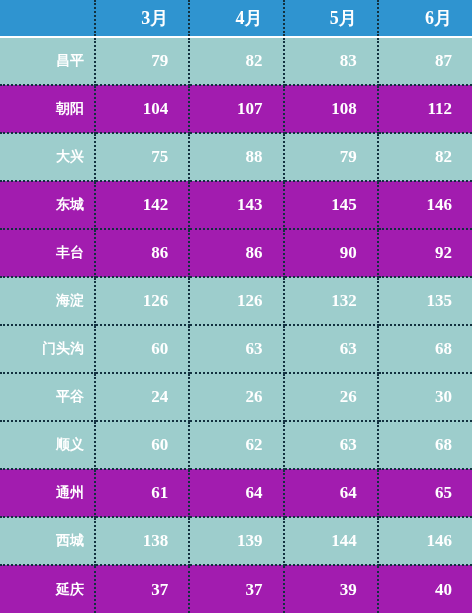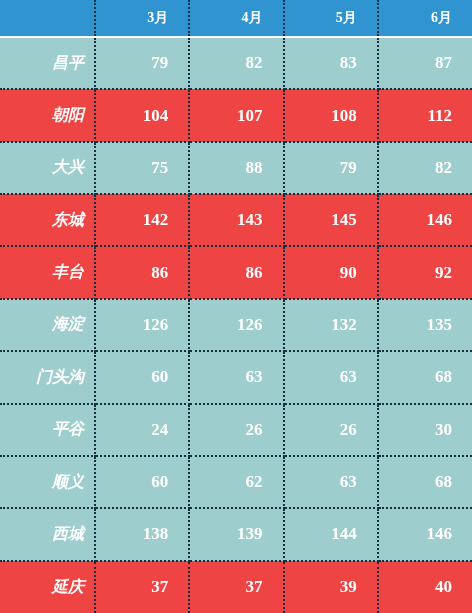--- a/index.html
+++ b/index.html
@@ -23,61 +23,60 @@
 
   #data-table col.c-label { width: 95px; }
   #data-table col.c-val   { width: 94.25px; }
 
   
   thead tr { height: 37px; }
   thead th {
     background: #2f94d0;
     color: #ffffff;
     font-weight: bold;
-    font-size: 14px;
+    font-size: 18px;
     text-align: right;
     padding: 0 20px 0 0;
     margin: 8px;
     border: 0;
     border-right: 2px dotted #12303f;
     border-bottom: 2px solid #ffffff;
     vertical-align: middle;
     white-space: nowrap;
     box-sizing: border-box;
   }
   thead th.label-head {
     padding-right: 10px;
   }
   thead th:last-child {
     border-right: 0;
   }
 
   
   tbody tr { height: 36px; }
-  tbody tr.band-dark  td { background: #ef4444; margin-top: 28px; }
+  tbody tr.band-dark  td { background: #a21caf; margin-top: 28px; }
   tbody tr.band-light td { background: #9dcdcc; }
 
   tbody td {
     color: #ffffff;
     font-weight: bold;
     font-size: 17px;
     text-align: right;
     padding: 0 20px 0 0;
     margin: 0;
     border: 0;
     border-right: 2px dotted #12303f;
     border-bottom: 2px dotted #12303f;
     vertical-align: middle;
     white-space: nowrap;
     box-sizing: border-box;
   }
   tbody td.row-label {
     padding-right: 10px;
-    font-size: 16px;
-    font-style: italic;
+    font-size: 14px;
   }
   tbody td:last-child {
     border-right: 0;
   }
   tbody tr:last-child td {
     border-bottom: 0;
   }
 </style>
 </head>
 <body>
@@ -156,20 +155,27 @@
         <td>26</td>
         <td>30</td>
       </tr>
       <tr class="band-light">
         <td class="row-label">顺义</td>
         <td>60</td>
         <td>62</td>
         <td>63</td>
         <td>68</td>
       </tr>
+      <tr class="band-dark">
+        <td class="row-label">通州</td>
+        <td>61</td>
+        <td>64</td>
+        <td>64</td>
+        <td>65</td>
+      </tr>
       <tr class="band-light">
         <td class="row-label">西城</td>
         <td>138</td>
         <td>139</td>
         <td>144</td>
         <td>146</td>
       </tr>
       <tr class="band-dark">
         <td class="row-label">延庆</td>
         <td>37</td>

